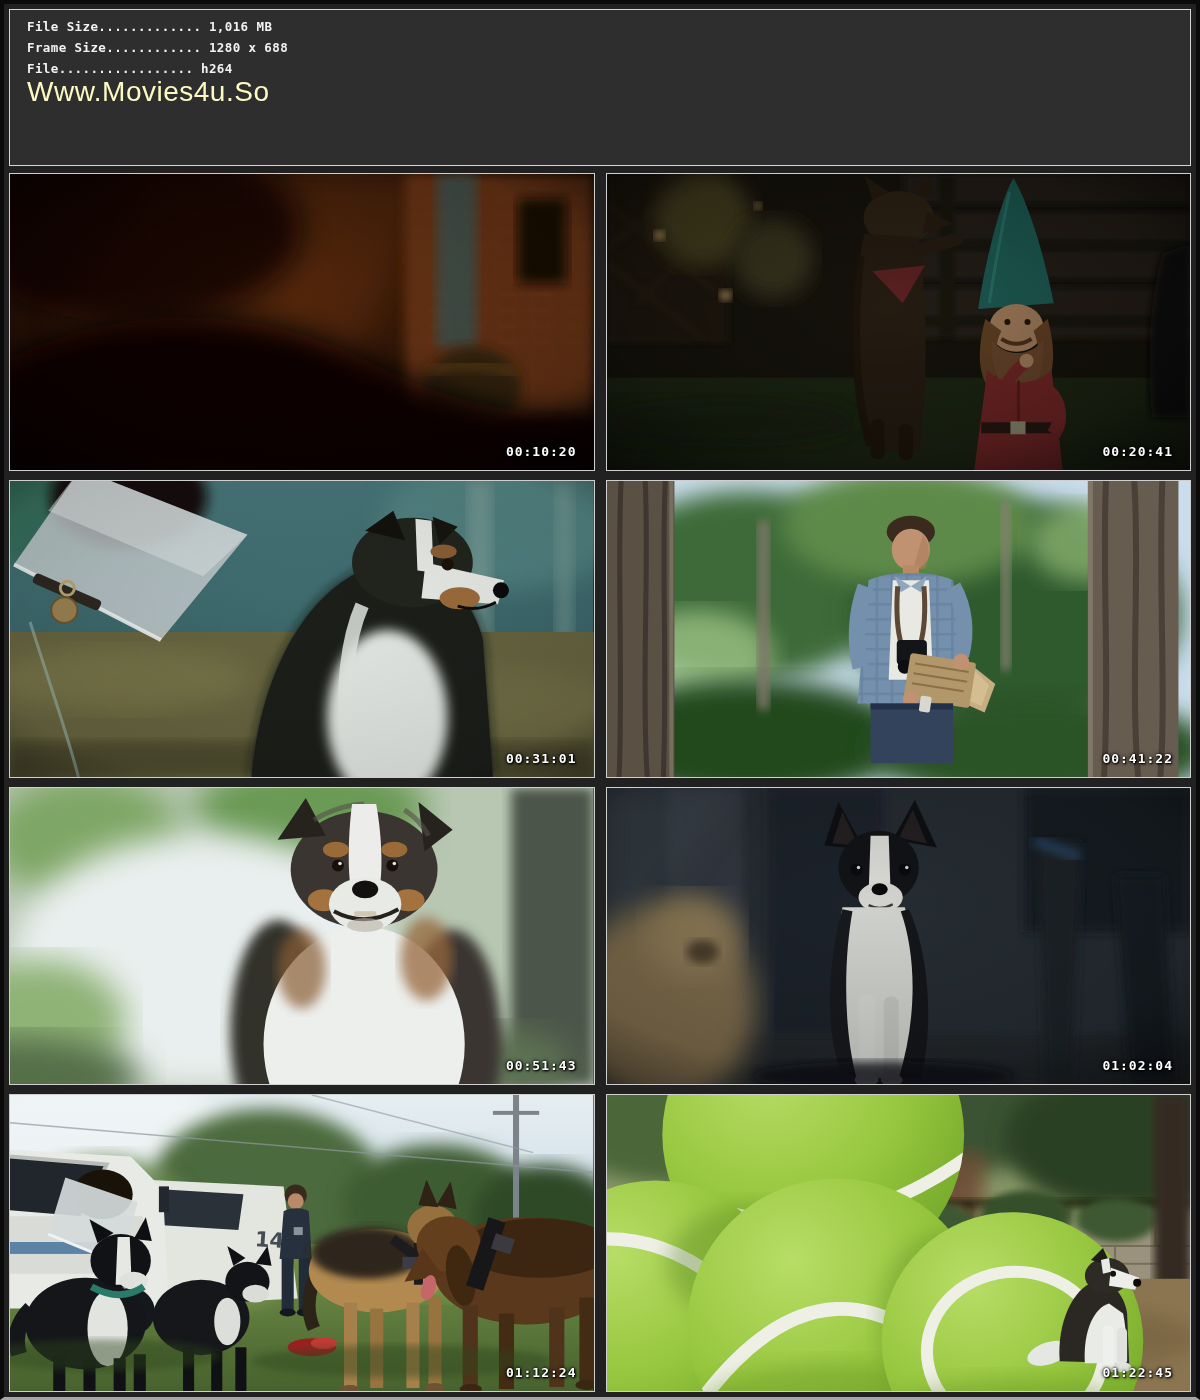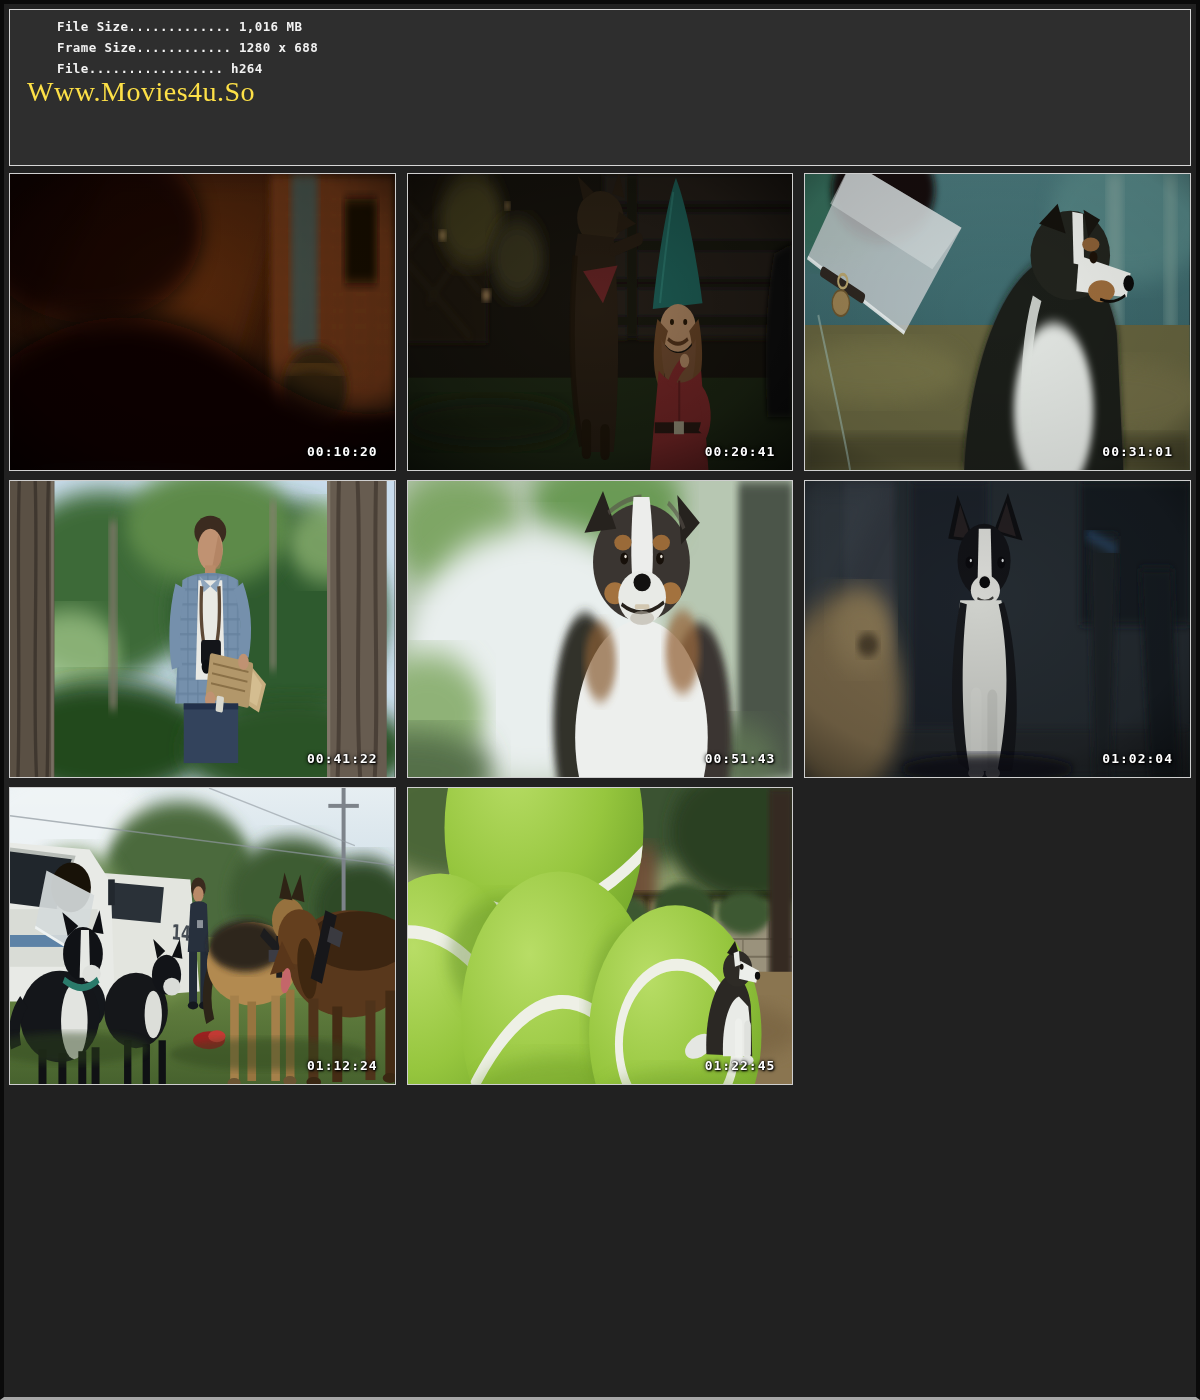--- a/index.html
+++ b/index.html
@@ -9,29 +9,29 @@
     padding:5px 5px 4px 5px;overflow:hidden;
     font-family:"DejaVu Sans Mono","Liberation Mono",monospace;
   }
   .info-panel{
     box-sizing:border-box;height:157px;margin-bottom:7px;
     background:#2e2e2e;border:1px solid #d6d6d6;
     padding:6px 14px 0 17px;overflow:hidden;
   }
   .info-line{
     font:bold 12.5px "DejaVu Sans Mono","Liberation Mono",monospace;
-    letter-spacing:.4px;color:#f2f2f2;line-height:21px;white-space:pre;margin-left:30px;
+    letter-spacing:.4px;color:#f2f2f2;line-height:21px;white-space:pre;
   }
   .info-value{padding-left:1ch;}
   .watermark{
-    font-family:Liberation Serif, serif;
-    font-size:28px;line-height:26px;color:#fde047;letter-spacing:.5px;
+    font-family:Liberation Sans, sans-serif;
+    font-size:28px;line-height:26px;color:#fef9c3;letter-spacing:.5px;
   }
   .grid{
-    display:grid;grid-template-columns:1fr 1fr 1fr;gap:9px 11px;
+    display:grid;grid-template-columns:1fr 1fr;gap:9px 11px;
   }
   .shot{
     position:relative;box-sizing:border-box;height:298px;margin:0;
     border:1px solid #cfcfcf;background:#000;overflow:hidden;
   }
   .shot svg{display:block;width:100%;height:100%;}
   .ts{
     position:absolute;right:17px;bottom:11px;
     font:bold 13px "DejaVu Sans Mono","Liberation Mono",monospace;
     letter-spacing:1px;color:#ffffff;

